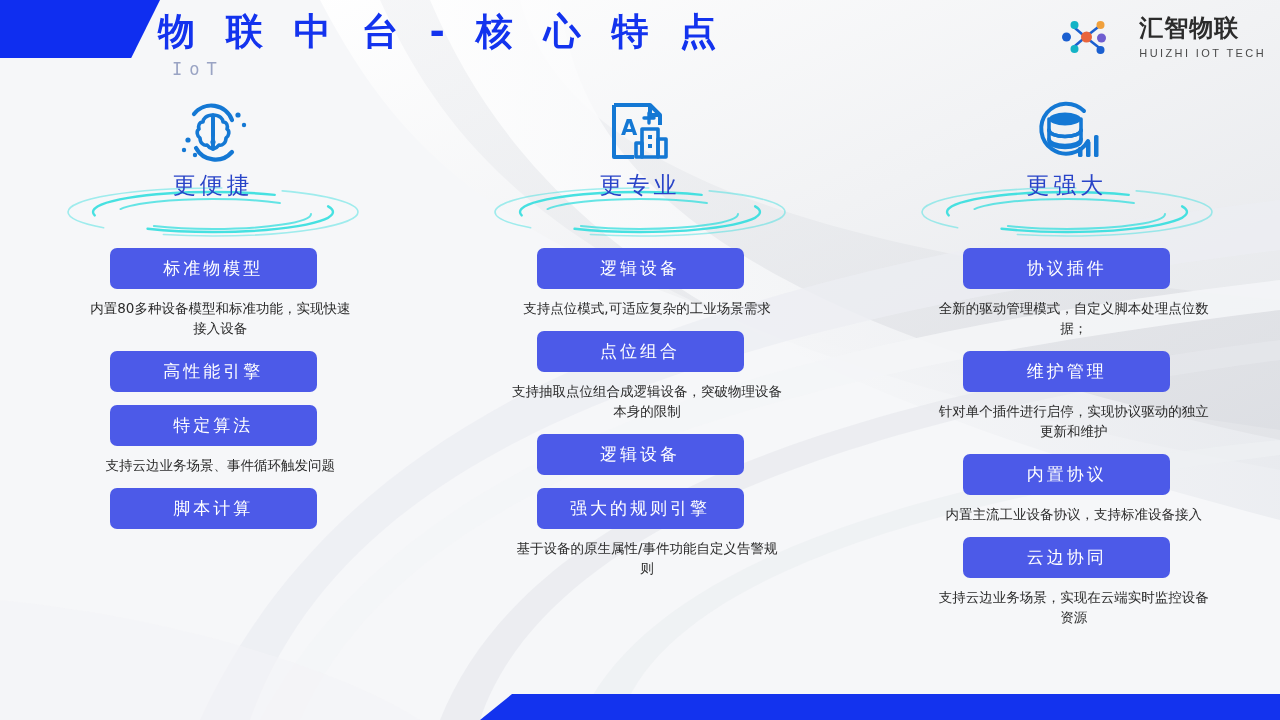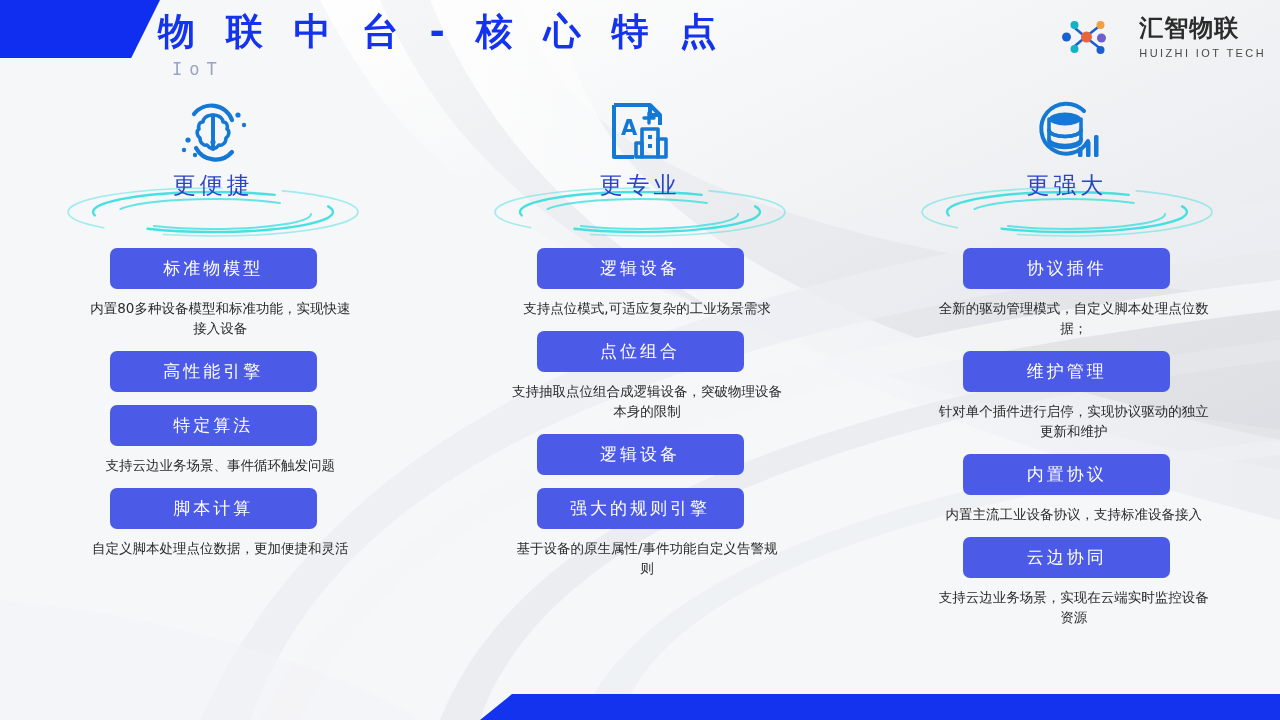--- a/index.html
+++ b/index.html
@@ -196,21 +196,20 @@
         </div>
         <div class="card">
           <div class="card-btn">高性能引擎</div>
         </div>
         <div class="card">
           <div class="card-btn">特定算法</div>
           <div class="card-desc">支持云边业务场景、事件循环触发问题</div>
         </div>
         <div class="card">
           <div class="card-btn">脚本计算</div>
-          <div class="card-desc">自定义脚本处理点位数据，更加便捷和灵活</div>
         </div>
       </div>
     </div>
 
     <div class="column">
       <div class="col-icon">
         <svg width="68" height="68" viewBox="0 0 68 68">
           <g fill="none" stroke="#1478d4" stroke-width="4" stroke-linejoin="round">
             <path d="M8,6 L44,6 L54,16 L54,26"></path>
             <path d="M8,6 L8,58 L28,58"></path>

